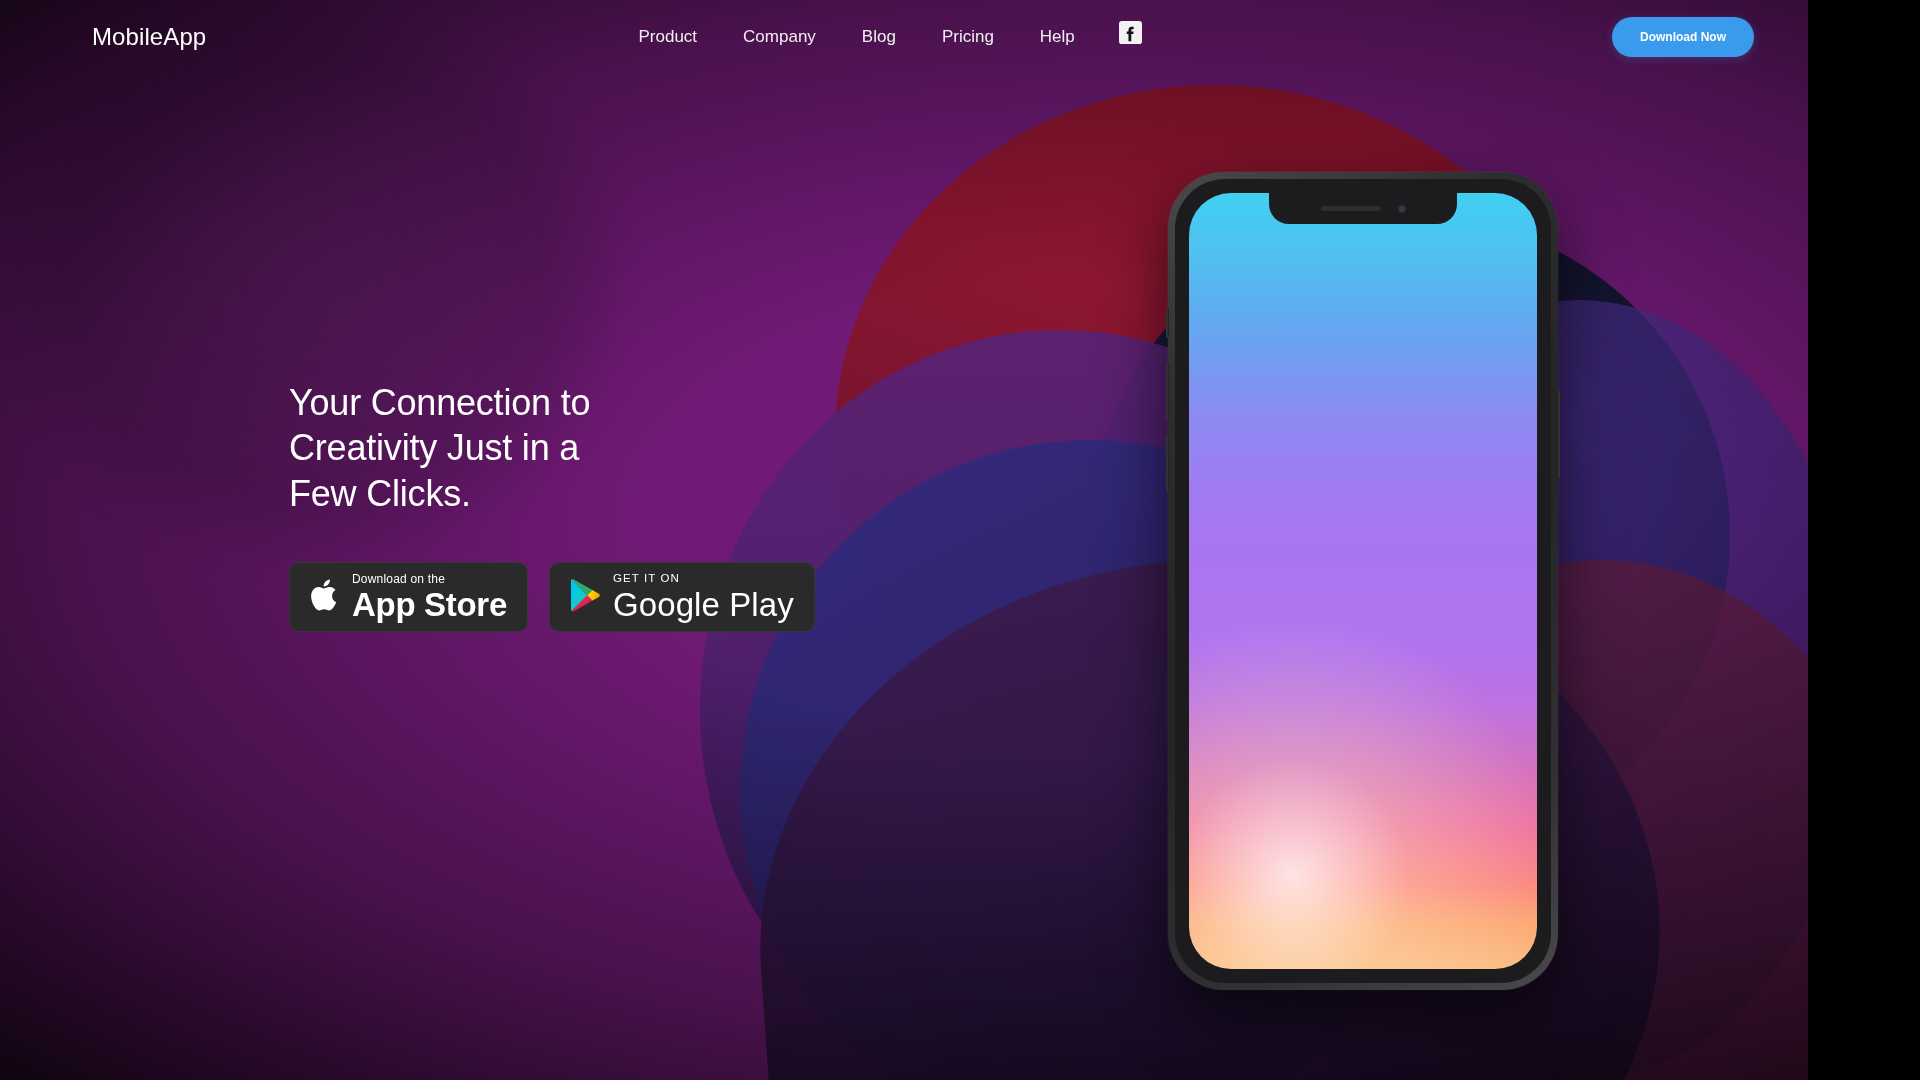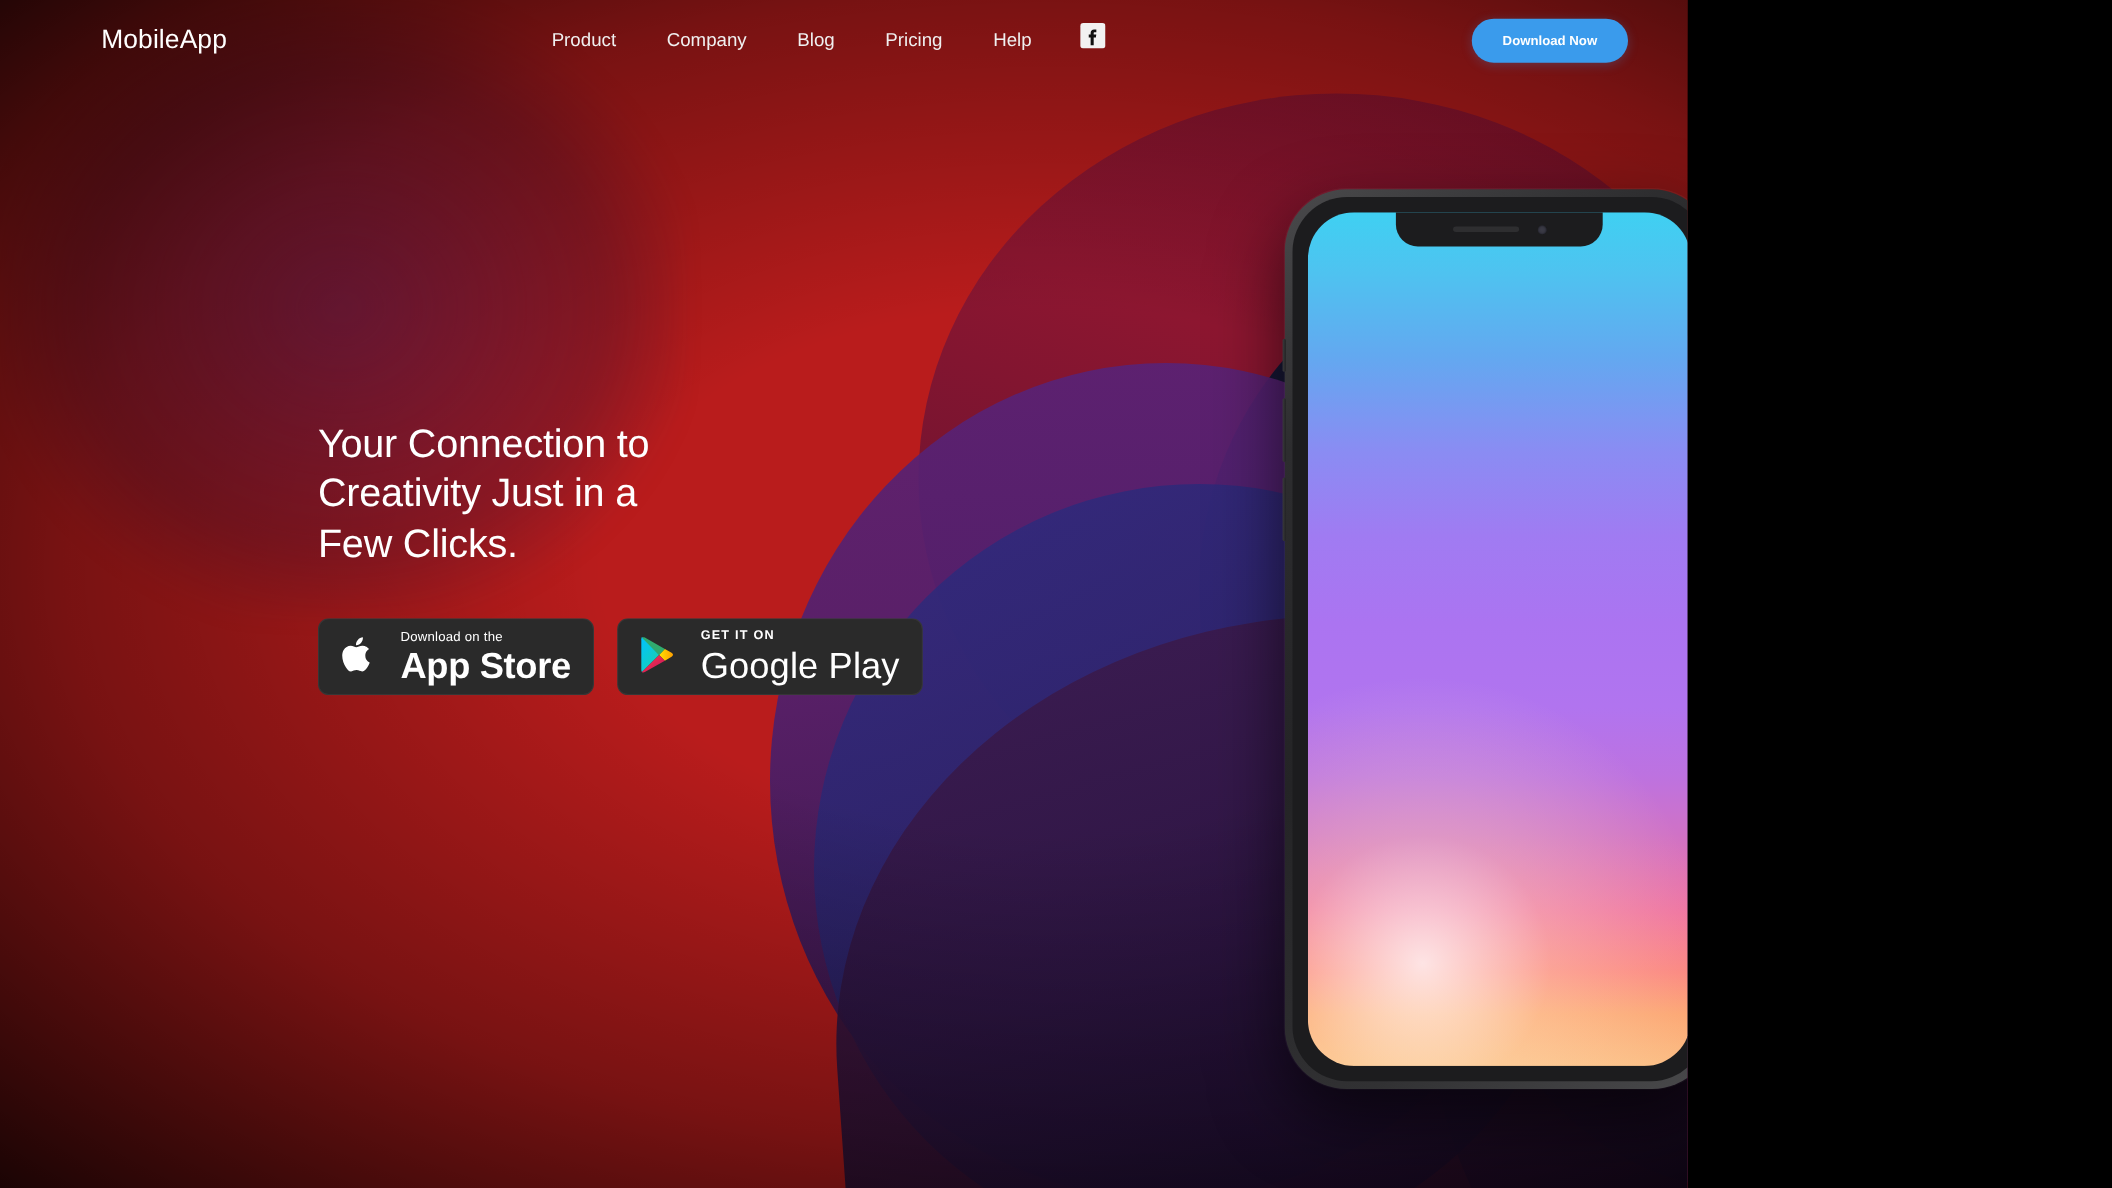--- a/index.html
+++ b/index.html
@@ -4,21 +4,21 @@
 <title>MobileApp Landing Page</title>
 <style>
   * { margin:0; padding:0; box-sizing:border-box; }
   html, body {
     width:1920px; height:1080px;
     background:#000000;
     overflow:hidden;
     font-family:"Liberation Sans","DejaVu Sans",sans-serif;
     -webkit-font-smoothing:antialiased;
   }
-  .page { position:relative; width:1534px; height:1080px; background:#b91c1c; overflow:hidden; }
+  .page { position:relative; width:1808px; height:1080px; background:#701a75; overflow:hidden; }
 
   
   .bg-art { position:absolute; inset:0; overflow:hidden; z-index:0; }
   .blob { position:absolute; border-radius:50%; }
 
   .blob-red {
     width:760px; height:700px;
     left:835px; top:85px;
     background:linear-gradient(200deg,#93142f 0%,#8d1630 40%,#6d1330 75%,#4a0f2a 100%);
   }
@@ -113,26 +113,26 @@
     max-width:560px;
   }
   .badges { margin-top:46px; display:flex; gap:21px; }
 
   .badge {
     display:flex; align-items:center; gap:12px;
     background:#2a2a2a; border-radius:10px;
     padding:10px 20px; cursor:pointer; min-height:62px;
     border:1px solid rgba(255,255,255,.06);
   }
-  .badge-text { display:flex; flex-direction:column; line-height:1;margin-left:12px; }
+  .badge-text { display:flex; flex-direction:column; line-height:1; }
   .badge-small {
     color:#ffffff; font-size:12px; font-weight:400; letter-spacing:.2px;
     margin-bottom:3px;
   }
-  .badge-small.caps { font-size:11.5px; font-weight:700; letter-spacing:1.1px; }
+  .badge-small.caps { font-size:11.5px; font-weight:400; letter-spacing:1.1px; }
   .badge-big { color:#ffffff; font-size:33px; font-weight:700; letter-spacing:-.3px; }
   .badge-big.gp { font-weight:500; letter-spacing:.1px; }
 
   
   .phone {
     position:absolute; left:1168px; top:172px;
     width:390px; height:818px; z-index:35;
   }
   .phone-frame {
     position:absolute; inset:0;

